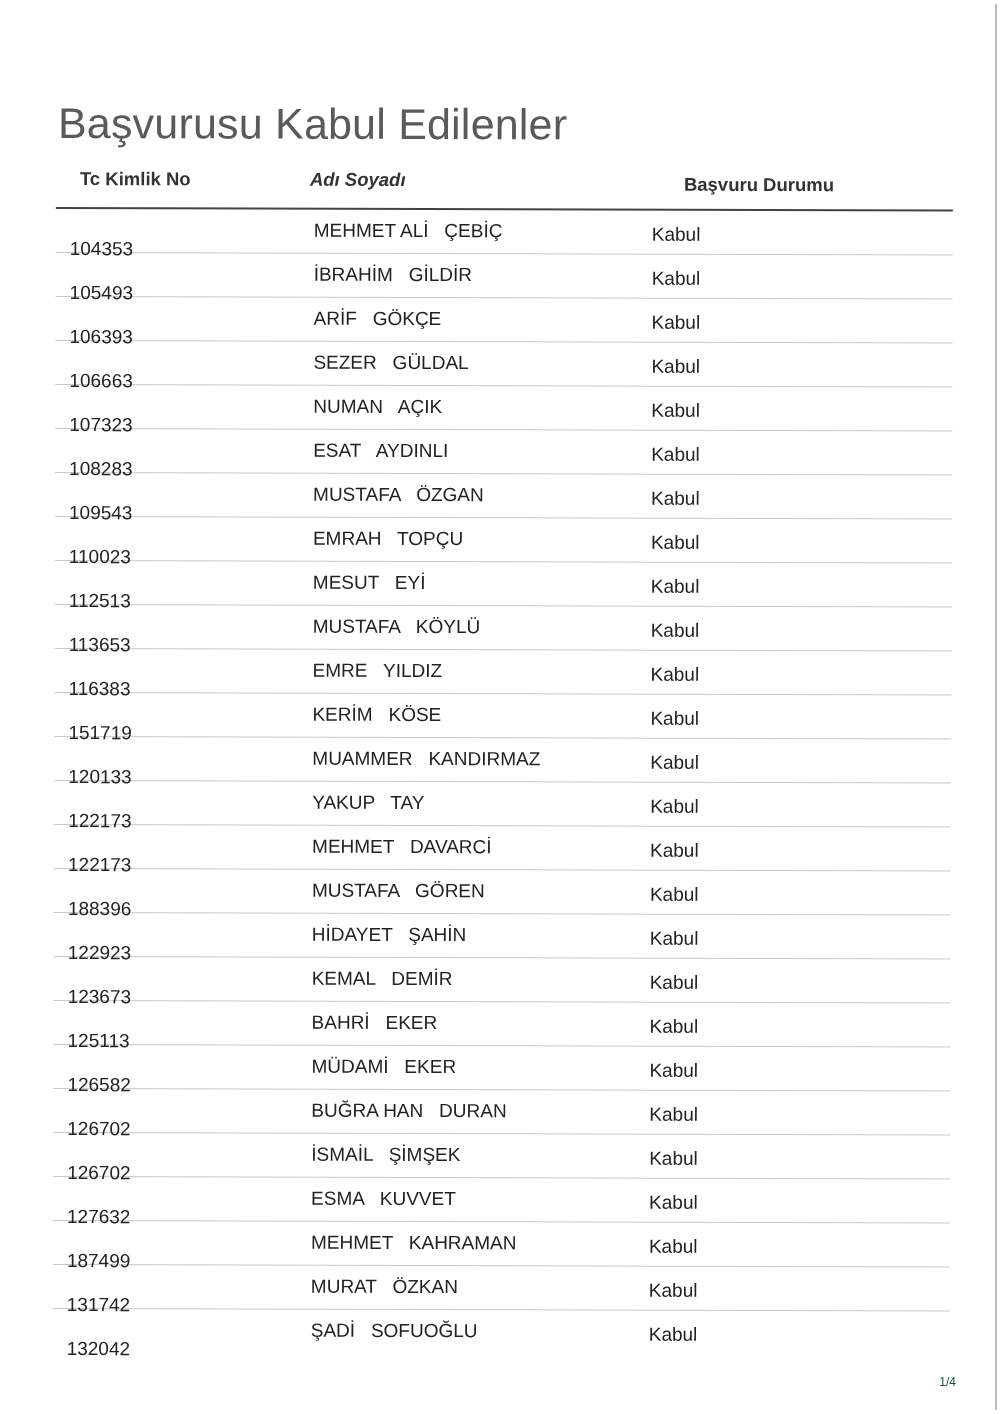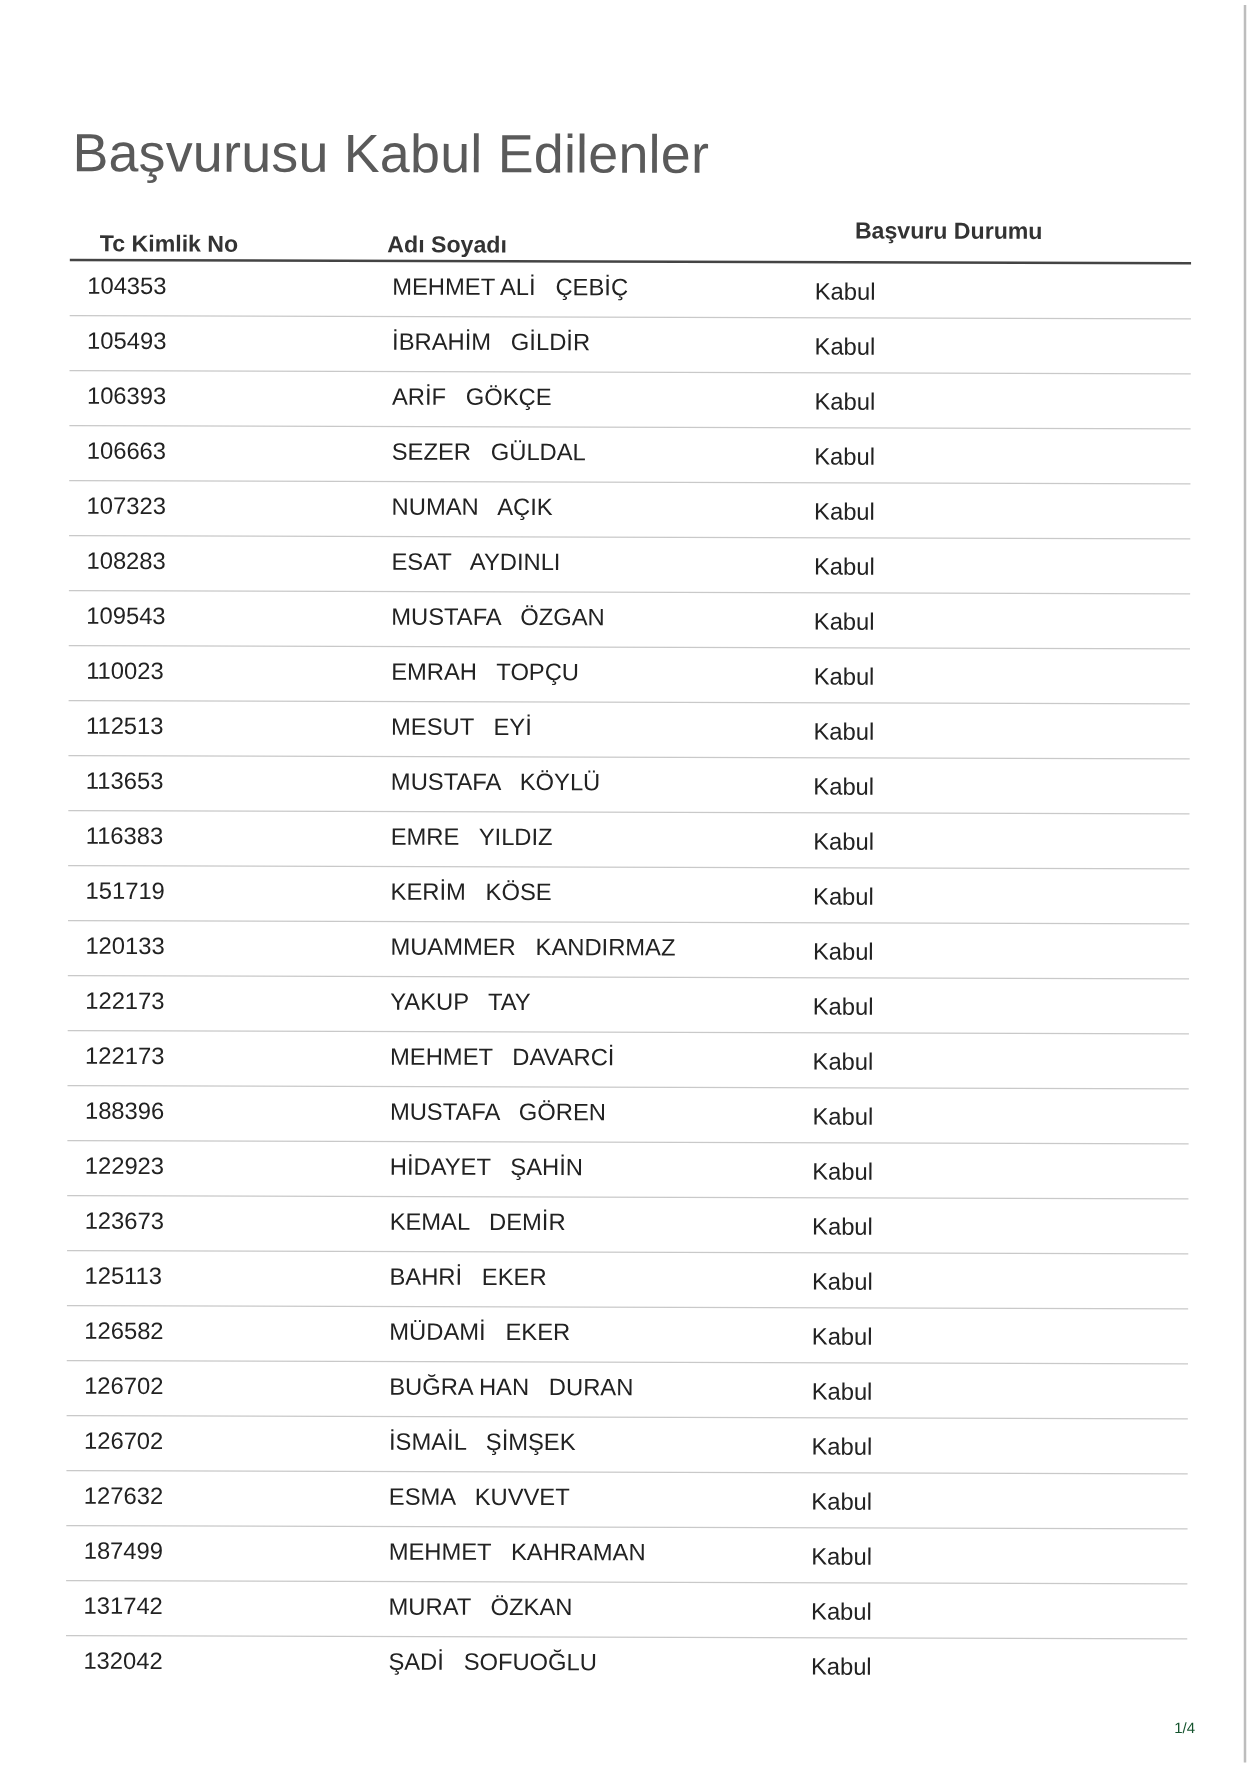--- a/index.html
+++ b/index.html
@@ -15,30 +15,30 @@
     position: absolute; left: 58px; top: 70px;
     font-size: 43px; color: #5a5a5a; letter-spacing: 0.2px; font-weight: normal;
     transform: rotate(0.15deg); transform-origin: left top;
   }
   .table {
     position: absolute; left: 56px; top: 160px; width: 897px;
     transform: rotate(0.16deg); transform-origin: left top;
   }
   .thead { position: relative; height: 47px; }
   .th {
-    position: absolute; top: 24px; font-weight: bold; font-size: 18.5px; color: #333;
+    position: absolute; top: 8px; font-weight: bold; font-size: 18.5px; color: #333;
   }
   .th.c1 { left: 24px; }
-  .th.c2 { left: 254px; }
+  .th.c2 { left: 254px; font-style: italic; }
   .th.c3 { left: 628px; top: 12px; }
   .head-rule { height: 2px; background: #444; }
   .row { position: relative; height: 43px; border-bottom: 1px solid #c9c9c9; }
   .row:last-child { border-bottom: none; }
   .cell { position: absolute; top: 10px; font-size: 19px; color: #222; white-space: pre; }
-  .cell.id { left: 14px; }
+  .cell.id { left: 14px; margin-top: 19px; }
   .cell.name { left: 258px; }
   .cell.status { left: 596px; top: 13px; }
   .page-num {
     position: absolute; right: 44px; top: 1375px; font-size: 12px; color: #14532d;
   }
 </style>
 </head>
 <body>
 
 <div class="scan-edge"></div>

